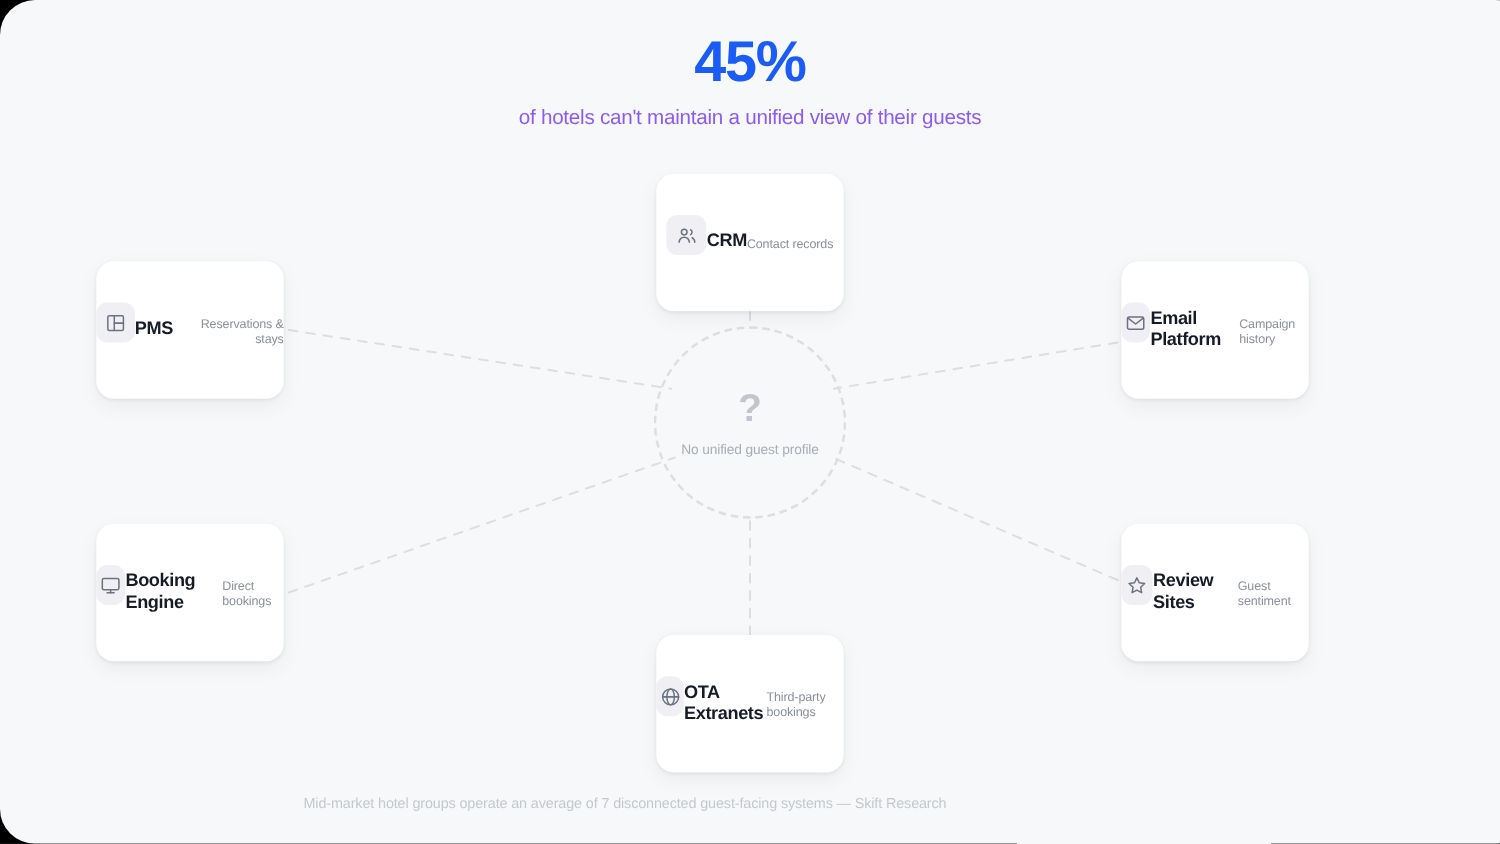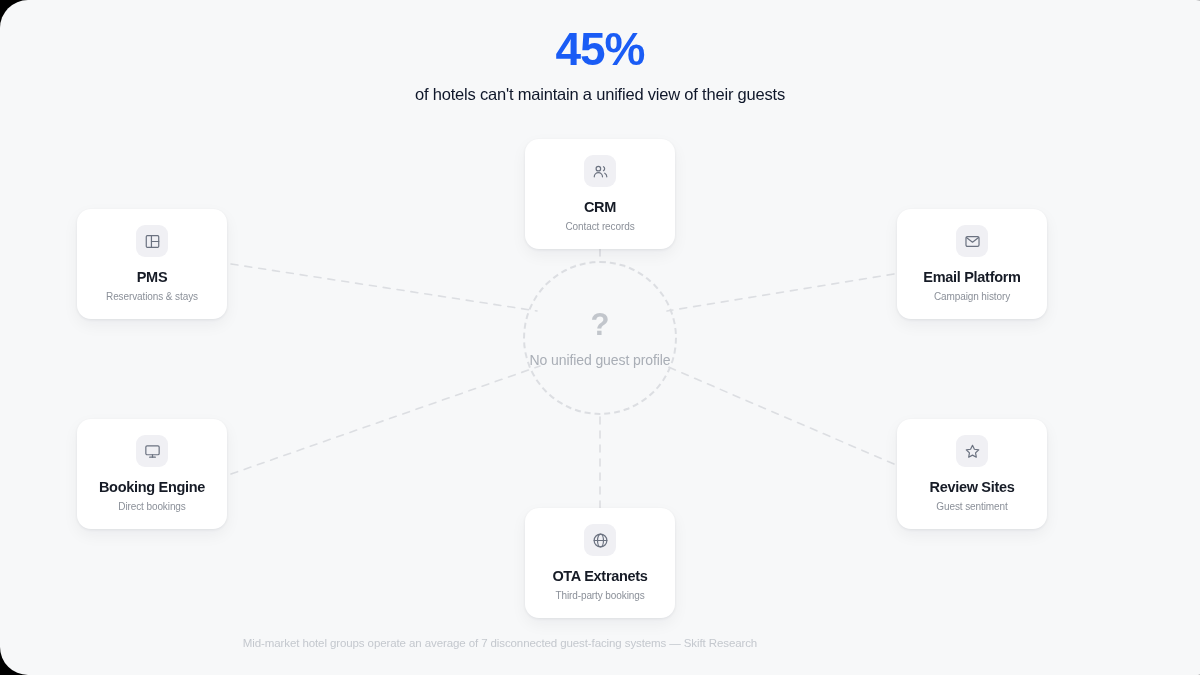--- a/index.html
+++ b/index.html
@@ -35,21 +35,21 @@
     margin: 24px 0 0 0;
     font-size: 46px;
     font-weight: bold;
     letter-spacing: -1px;
     color: #1a5cf5;
     line-height: 1.1;
   }
   .stat-caption {
     margin: 10px 0 16px 0;
     font-size: 16.5px;
-    color: #0f172a;
+    color: #8b5cf6;
     letter-spacing: -0.2px;
   }
 
   
   .diagram {
     position: absolute;
     left: 0;
     top: 0;
     width: 1200px;
     height: 675px;
@@ -63,21 +63,21 @@
   }
 
   .node {
     position: absolute;
     width: 150px;
     height: 110px;
     background: #ffffff;
     border-radius: 14px;
     box-shadow: 0 1px 3px rgba(16, 24, 40, 0.07), 0 6px 16px rgba(16, 24, 40, 0.05);
     display: flex;
-    flex-direction: column;
+    flex-direction: row;
     align-items: center;
     justify-content: center;
     box-sizing: border-box;
   }
   .node .icon-tile {
     width: 32px;
     height: 32px;
     border-radius: 9px;
     background: #f0f0f4;
     display: flex;
@@ -129,21 +129,21 @@
     box-sizing: border-box;
   }
   .hub .hub-mark {
     font-size: 31px;
     font-weight: bold;
     color: #c2c6cc;
     line-height: 1;
     margin-bottom: 12px;
   }
   .hub .hub-label {
-    font-size: 14px;
+    font-size: 11px;
     color: #a9aeb6;
     letter-spacing: -0.1px;
   }
 
   
   .footnote {
     position: absolute;
     left: 0;
     top: 637px;
     width: 1000px;

